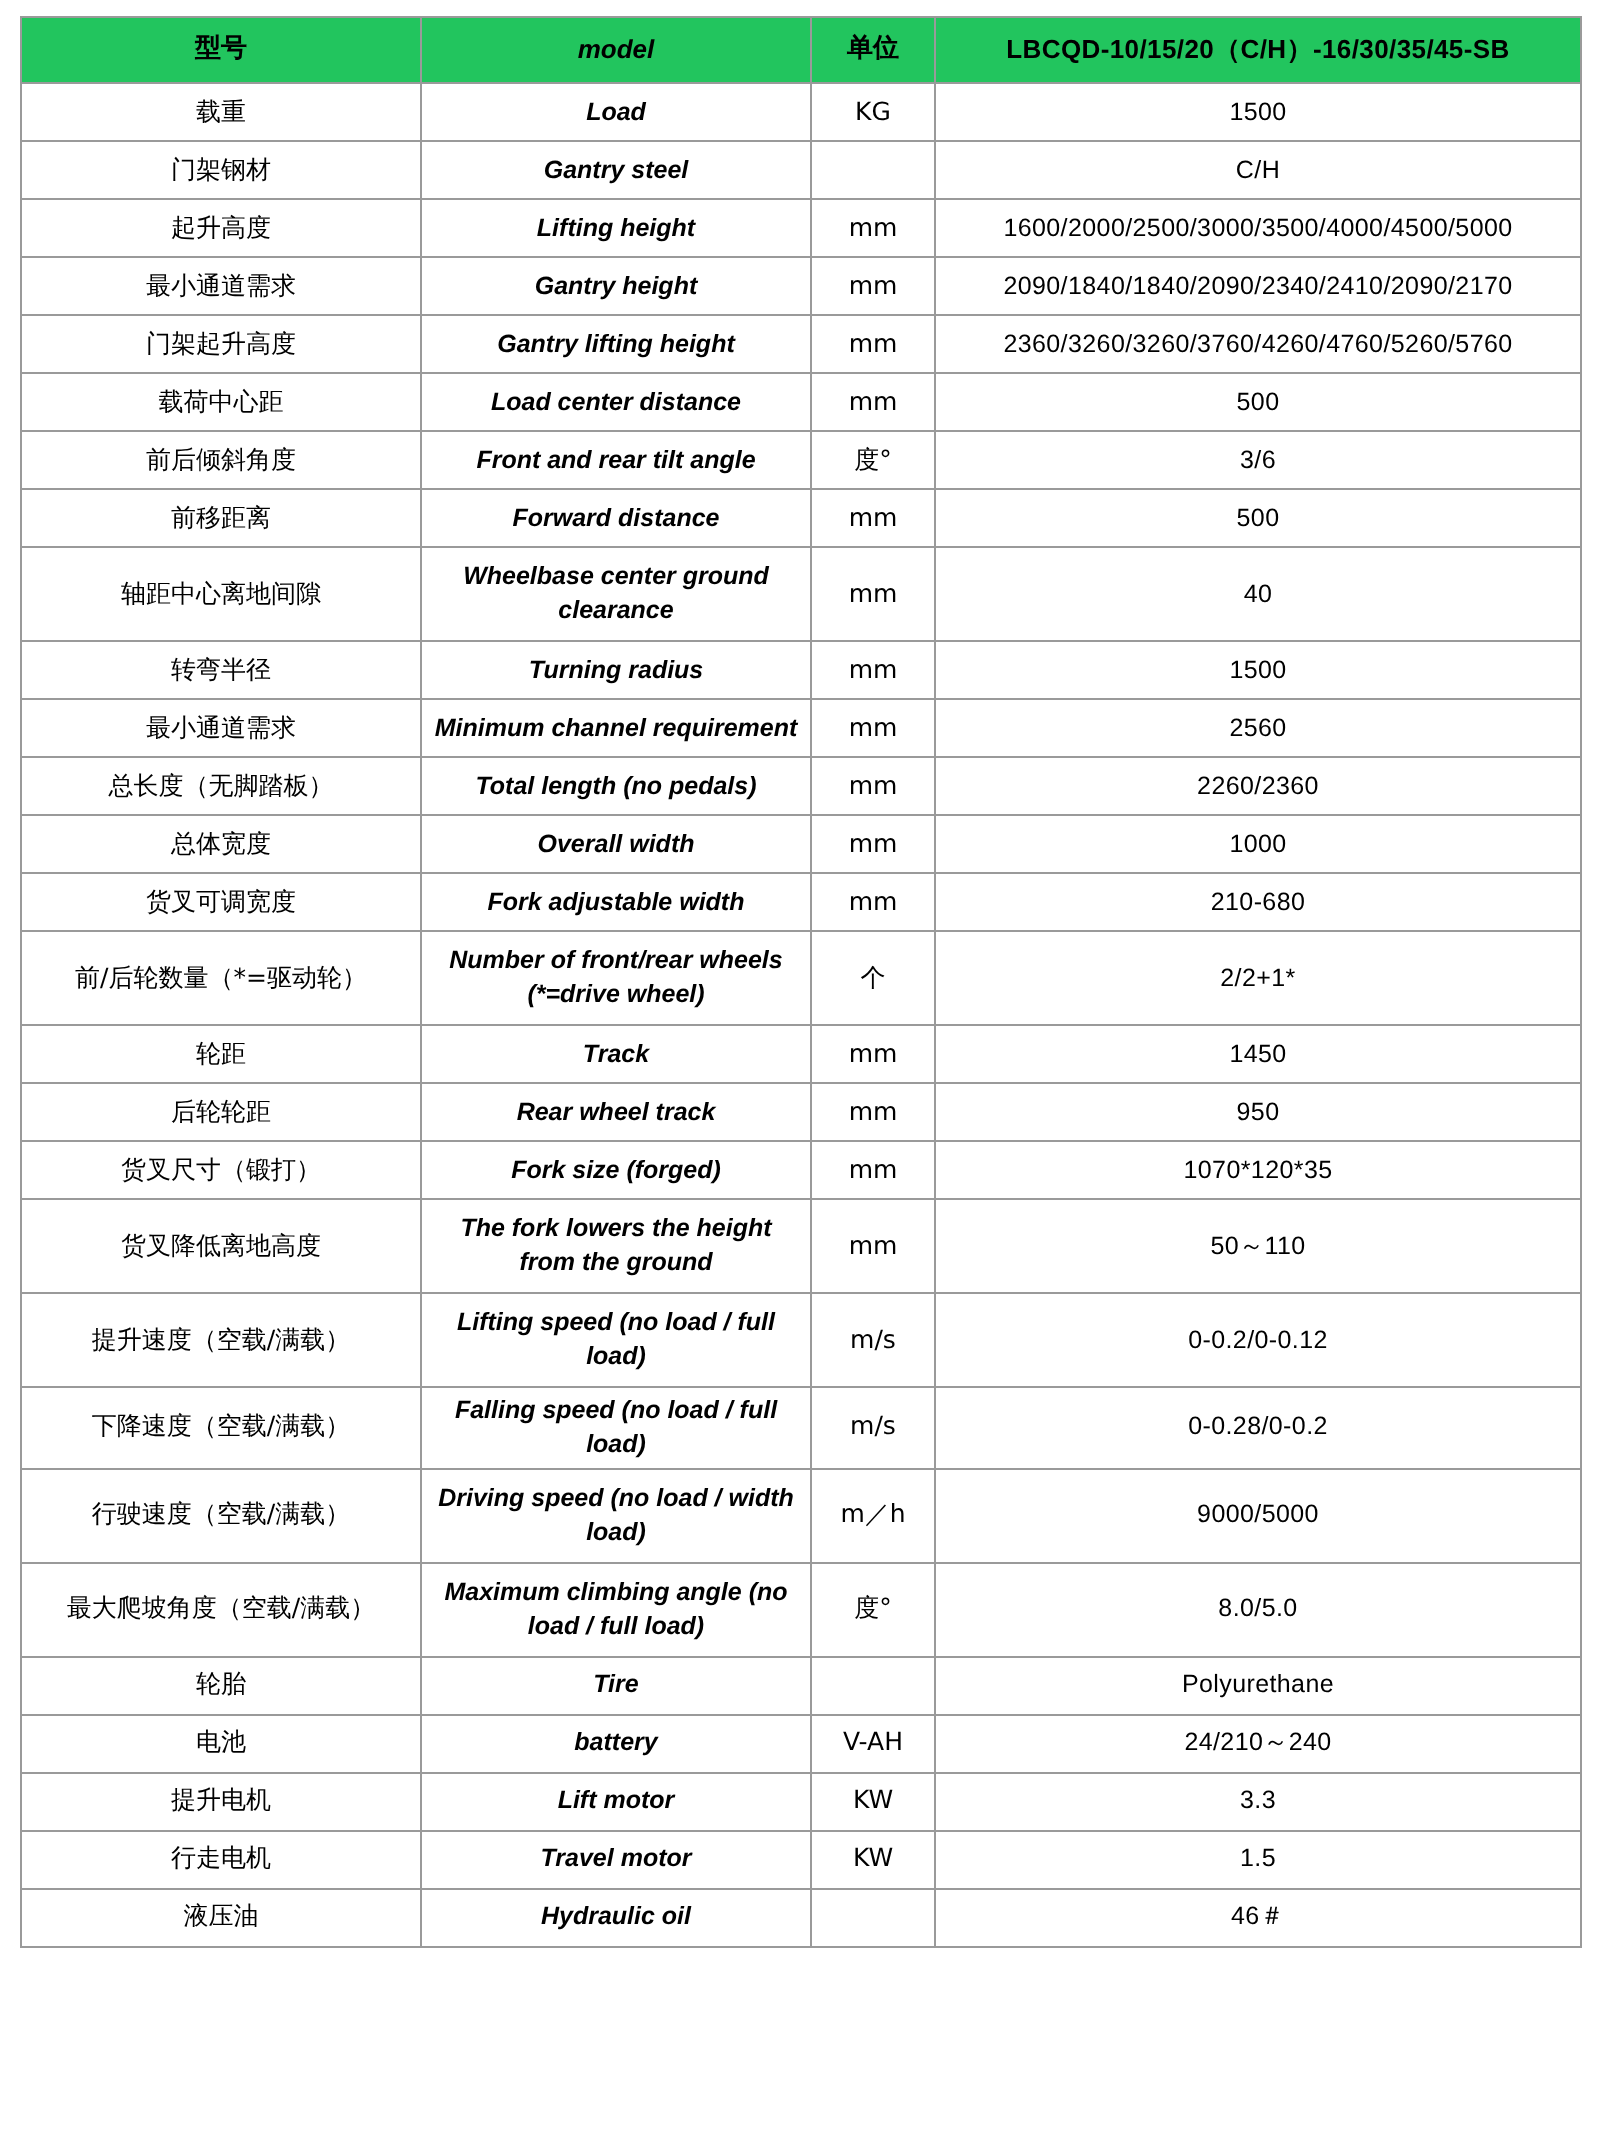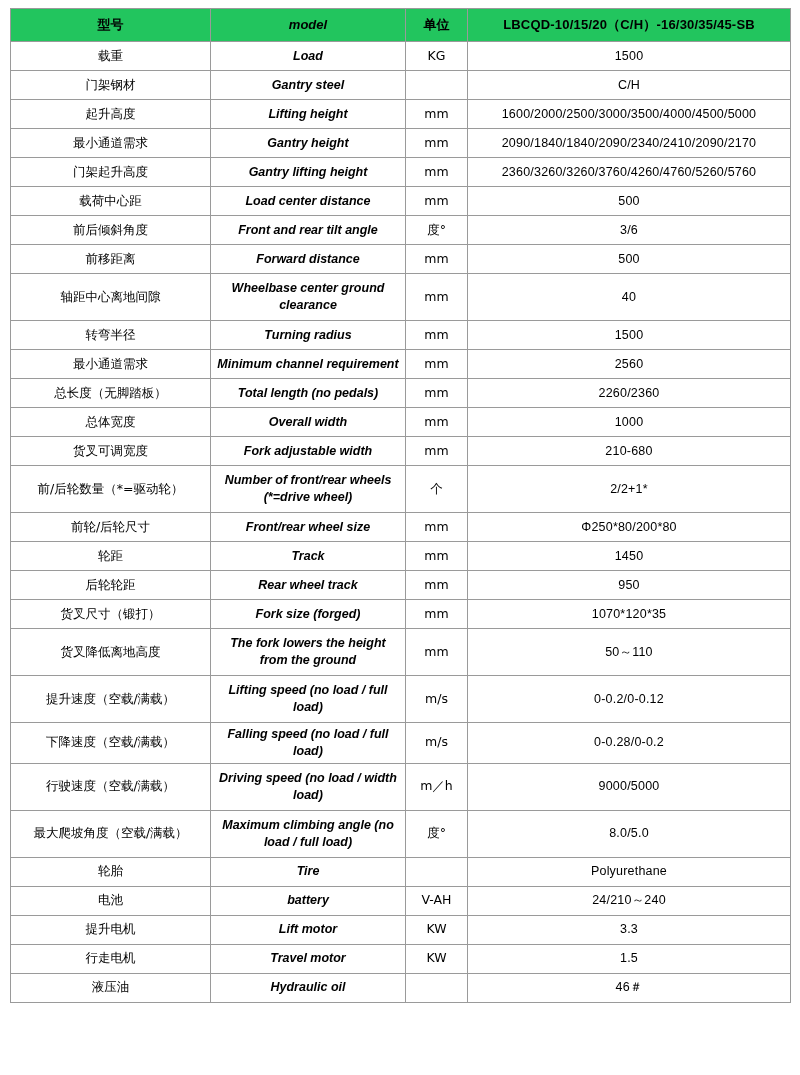--- a/index.html
+++ b/index.html
@@ -167,26 +167,20 @@
           <td class="unit">mm</td>
           <td class="val">210-680</td>
         </tr>
         <tr class="r-tall">
           <td class="cn">前/后轮数量（*=驱动轮）</td>
           <td class="en">Number of front/rear wheels (*=drive wheel)</td>
           <td class="unit">个</td>
           <td class="val">2/2+1*</td>
         </tr>
         <tr class="r-normal">
-          <td class="cn">前轮/后轮尺寸</td>
-          <td class="en">Front/rear wheel size</td>
-          <td class="unit">mm</td>
-          <td class="val">Φ250*80/200*80</td>
-        </tr>
-        <tr class="r-normal">
           <td class="cn">轮距</td>
           <td class="en">Track</td>
           <td class="unit">mm</td>
           <td class="val">1450</td>
         </tr>
         <tr class="r-normal">
           <td class="cn">后轮轮距</td>
           <td class="en">Rear wheel track</td>
           <td class="unit">mm</td>
           <td class="val">950</td>

